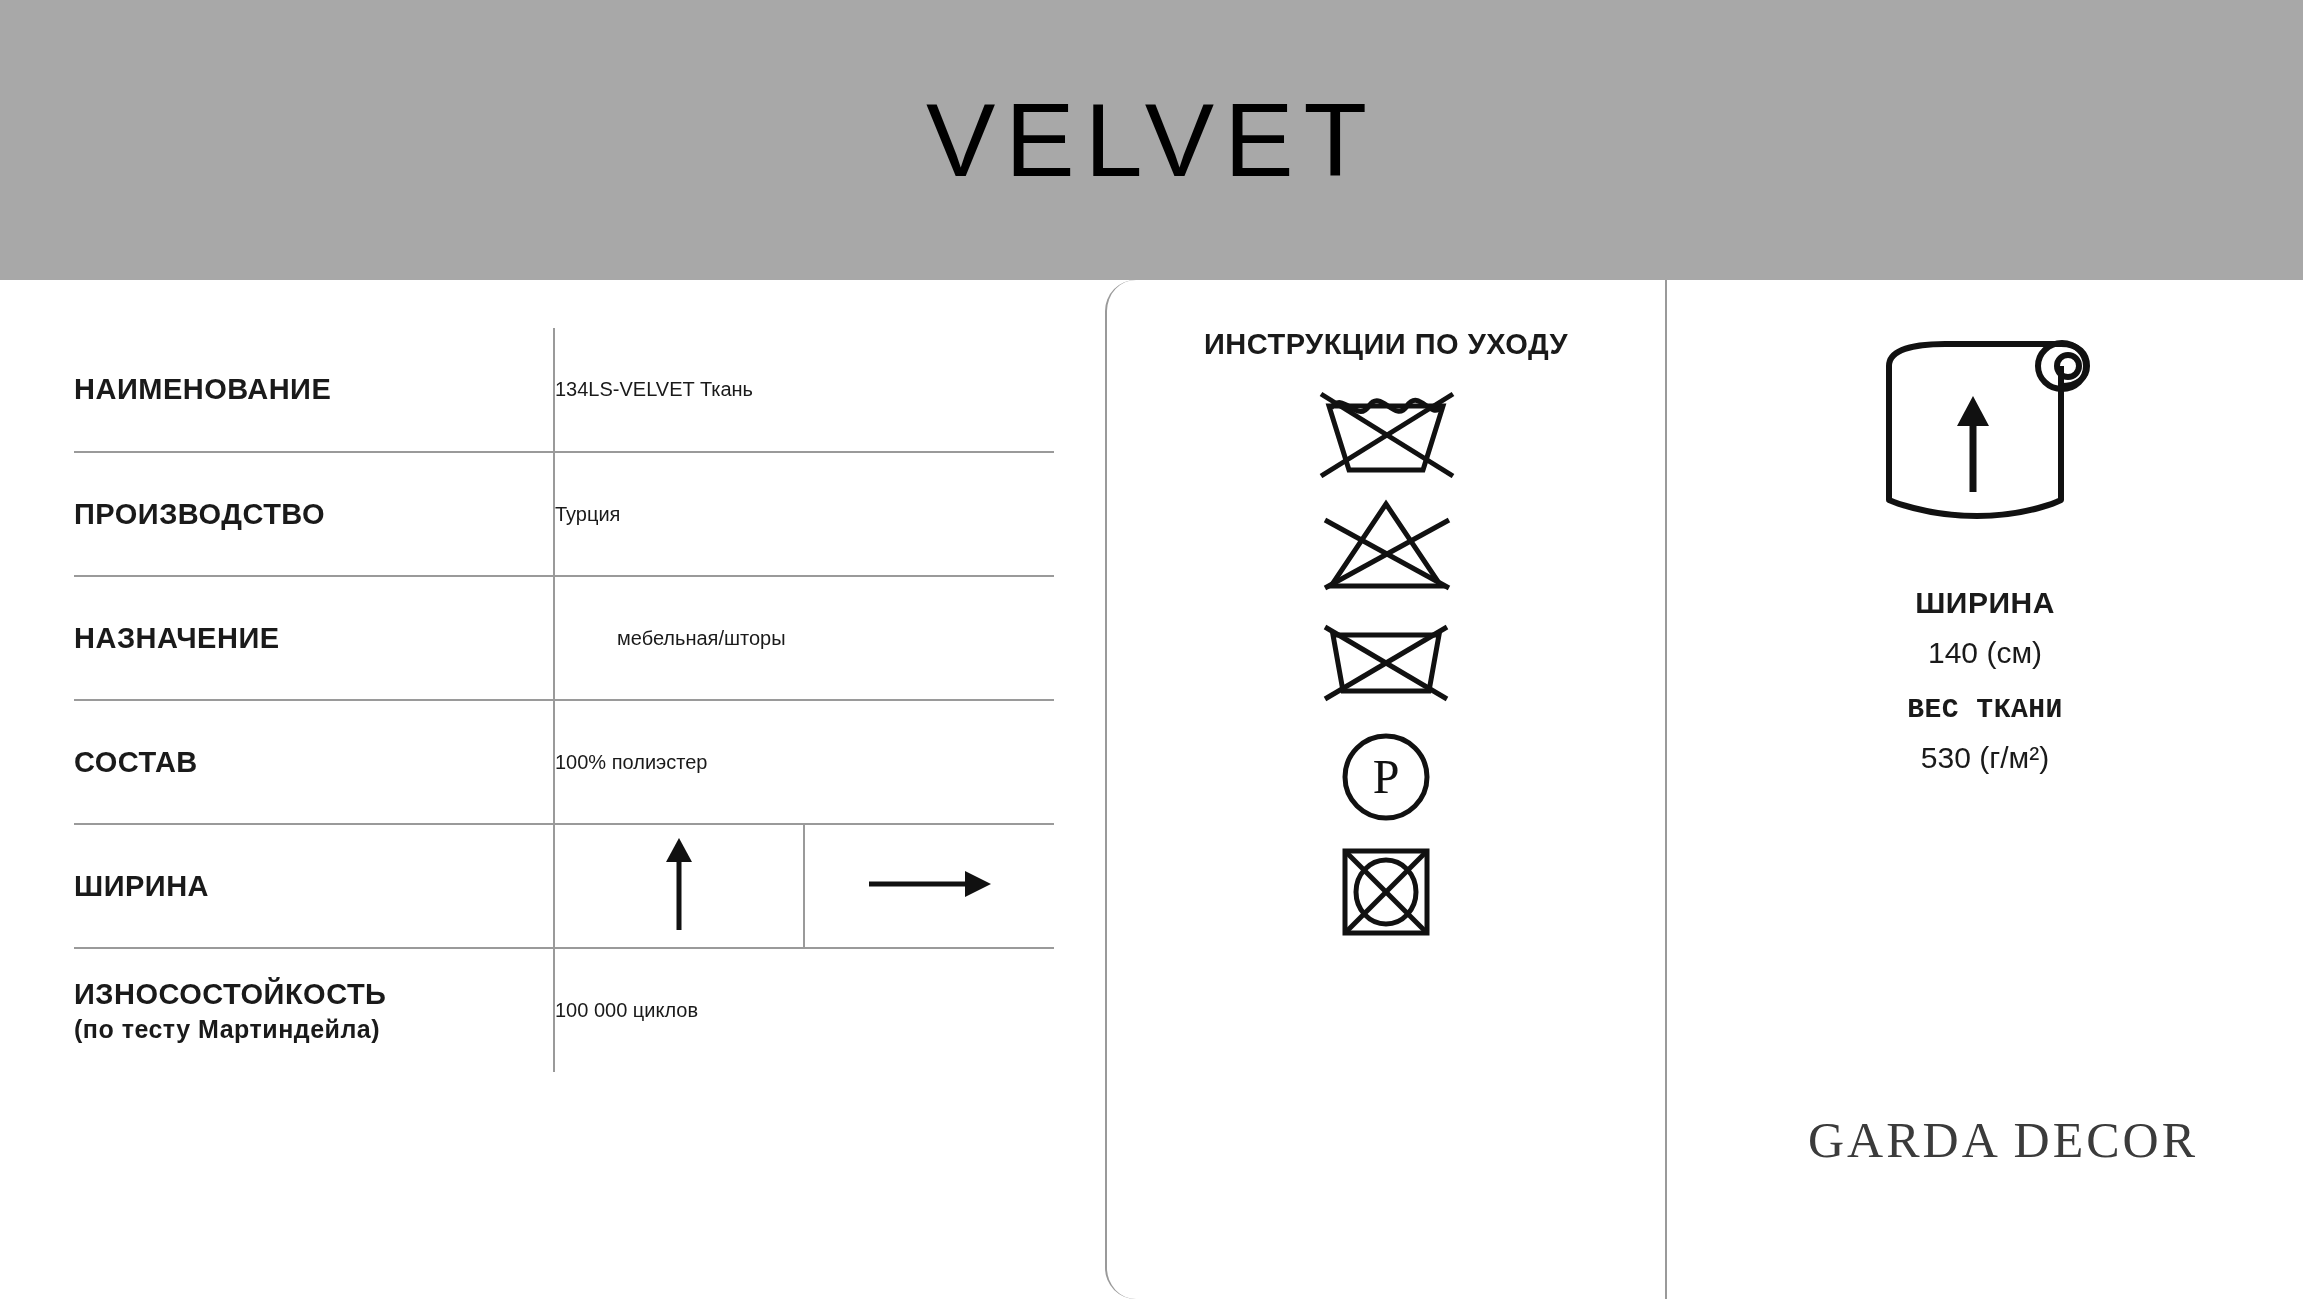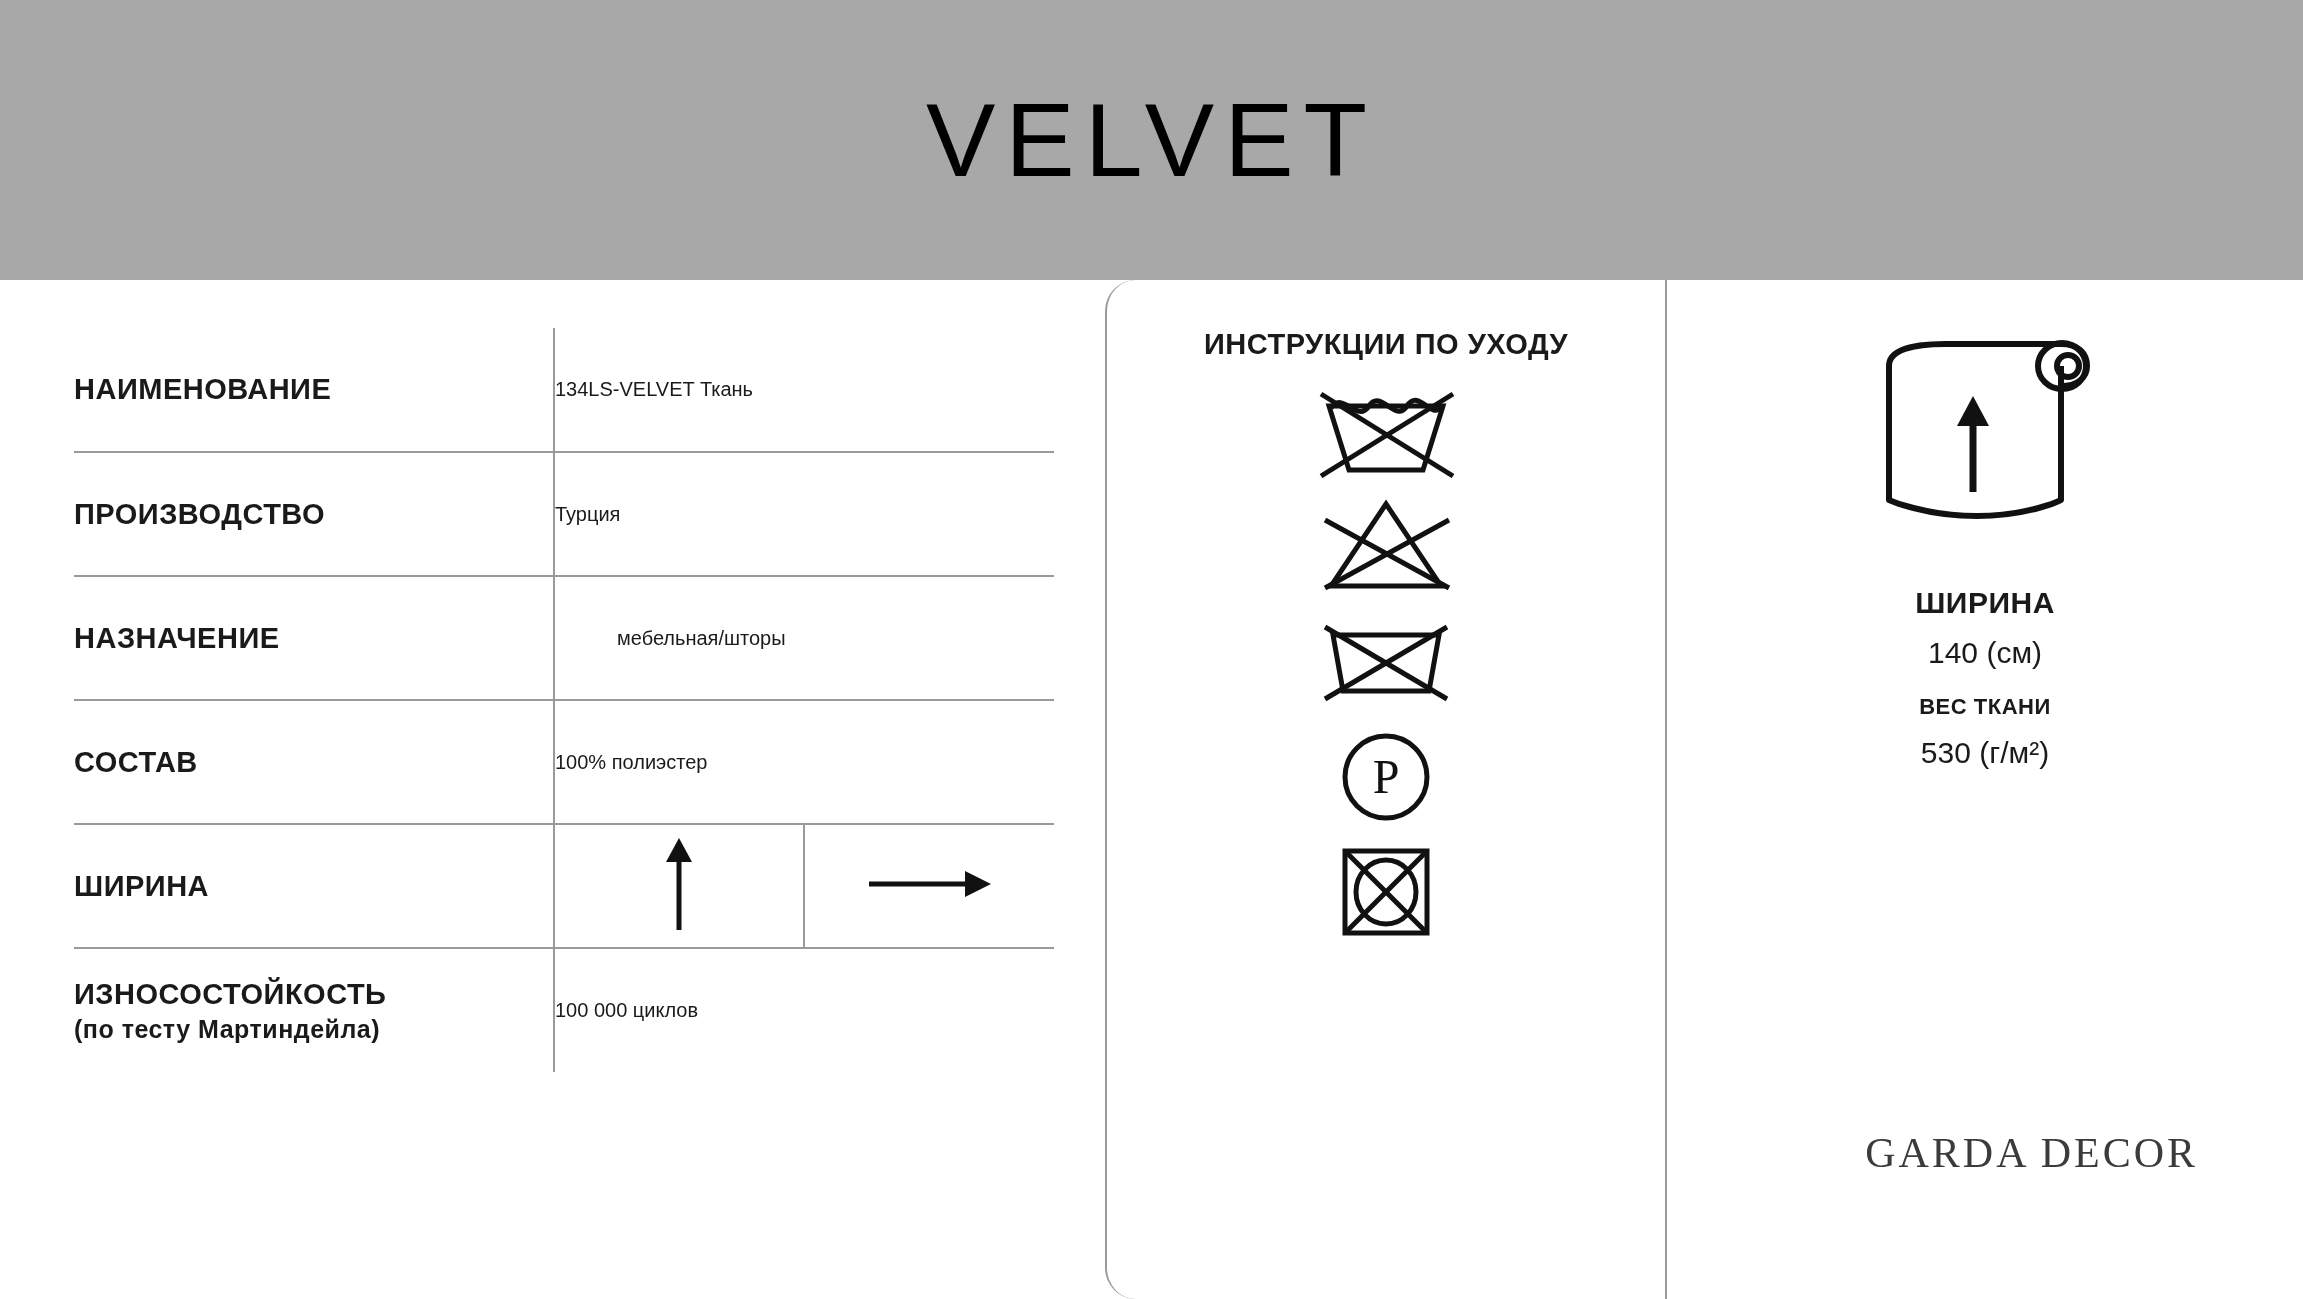--- a/index.html
+++ b/index.html
@@ -150,36 +150,37 @@
     font-size: 30px;
     margin-top: 26px;
     letter-spacing: 0.5px;
   }
   .roll-value {
     font-size: 30px;
     margin-top: 16px;
   }
   .roll-label2 {
     font-weight: bold;
-    font-size: 22px;
+    font-size: 28px;
     margin-top: 24px;
     letter-spacing: 0.5px;
+    font-family: Liberation Mono, monospace;
   }
   .roll-value2 {
     font-size: 30px;
     margin-top: 16px;
   }
 
   
   .brand {
     position: absolute;
     right: 105px;
-    bottom: 122px;
+    bottom: 130px;
     font-family: "Liberation Serif", serif;
-    font-size: 42px;
+    font-size: 50px;
     letter-spacing: 3px;
     color: #3b3b3b;
   }
 </style>
 </head>
 <body>
 
 <div class="header">
   <div class="header-title">VELVET</div>
 </div>

